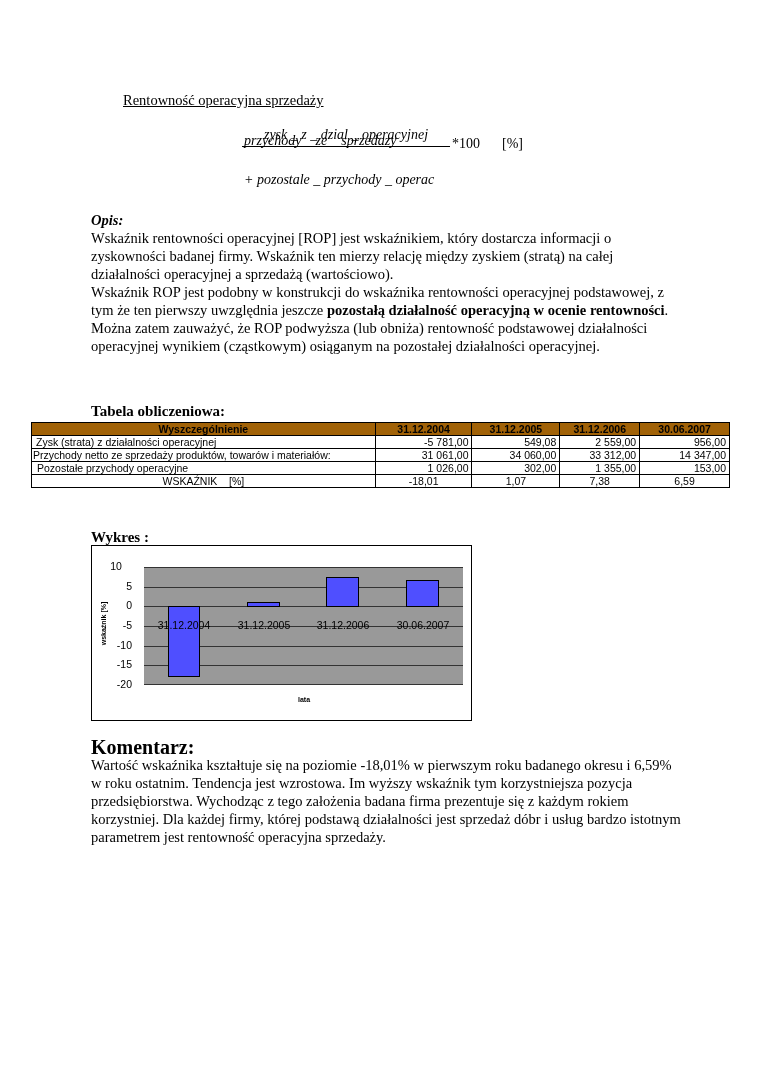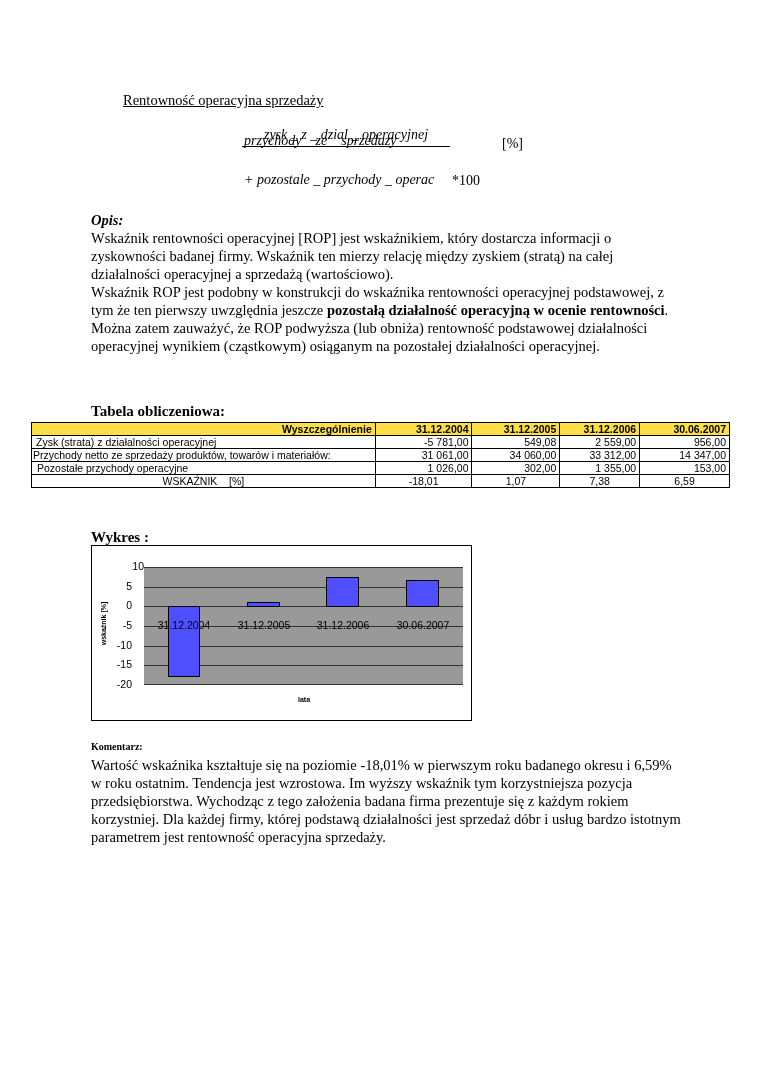--- a/index.html
+++ b/index.html
@@ -5,29 +5,29 @@
   html, body { margin:0; padding:0; background:#ffffff; }
   body { width:760px; height:1075px; position:relative; overflow:hidden;
          font-family:"Liberation Serif", serif; color:#000; }
   .abs { position:absolute; }
   .title-u { left:91px; top:92px; font-size:14.5px; text-decoration:underline;margin-left:32px; }
   .formula { left:242px; top:127px; font-family:"Liberation Serif", serif; font-style:italic; font-size:14px; }
   .formula .num { position:absolute; left:0; top:0; width:208px; text-align:center; white-space:nowrap; }
   .formula .bar { position:absolute; left:0; top:19px; width:208px; height:1px; background:#000; }
   .formula .den1 { position:absolute; left:2px; top:6px; white-space:nowrap; }
   .formula .den2 { position:absolute; left:2px; top:45px; white-space:nowrap; }
-  .formula .mult { position:absolute; left:210px; top:9px; font-style:normal; white-space:nowrap;margin-top:37px; }
+  .formula .mult { position:absolute; left:210px; top:9px; font-style:normal; white-space:nowrap; }
   .formula .unit { position:absolute; left:260px; top:9px; font-style:normal; white-space:nowrap; }
   .para { left:91px; width:590px; font-size:14.5px; line-height:18px; }
   .opis-head { font-weight:bold; font-style:italic; }
   .h-bold { font-weight:bold; font-size:15px; }
   table.calc { position:absolute; left:31px; top:422px; width:699px; border-collapse:collapse;
                font-family:"Liberation Sans", sans-serif; font-size:10.5px; }
   table.calc td, table.calc th { border:1px solid #000; padding:0 3px; height:12px; line-height:12px; white-space:nowrap; }
-  table.calc th { background:#fde047; font-weight:bold; text-align:right; }
+  table.calc th { background:#a16207; font-weight:bold; text-align:center; }
   table.calc td.num { text-align:right; }
   table.calc td.center { text-align:center; }
   .chart-frame { left:91px; top:545px; width:379px; height:174px; border:1px solid #000; background:#fff; }
   .plot { position:absolute; left:52px; top:21px; width:319px; height:118px; background:#999999; }
   .gridline { position:absolute; left:0; width:100%; height:1px; background:#333; }
   .ytick { position:absolute; width:30px; text-align:right; font-family:"Liberation Sans", sans-serif; font-size:10.5px; line-height:11px; }
   .bar-rect { position:absolute; background:#4f4fff; border:1px solid #000; box-sizing:border-box; }
   .xlabel { position:absolute; font-family:"Liberation Sans", sans-serif; font-size:10.5px; width:80px; text-align:center; }
   .ylabel-rot { position:absolute; font-family:"Liberation Sans", sans-serif; font-size:7px; font-weight:bold; transform:rotate(-90deg); transform-origin:center; white-space:nowrap; }
   .axis-title { position:absolute; font-family:"Liberation Sans", sans-serif; font-size:7px; font-weight:bold; }
@@ -98,21 +98,21 @@
     <td class="center">7,38</td>
     <td class="center">6,59</td>
   </tr>
 </tbody>
   </table>
 
 <div class="abs h-bold" style="left:91px; top:529px;">Wykres :</div>
 
 <div class="abs chart-frame">
   <div class="ylabel-rot" style="left:-10px; top:74px;">wskaźnik [%]</div>
-  <div class="ytick" style="left:22px; top:15px;">10</div>
+  <div class="ytick" style="left:9px; top:15px;text-align:center;">10</div>
   <div class="ytick" style="left:10px; top:35px;">5</div>
   <div class="ytick" style="left:10px; top:54px;">0</div>
   <div class="ytick" style="left:10px; top:74px;">-5</div>
   <div class="ytick" style="left:10px; top:94px;">-10</div>
   <div class="ytick" style="left:10px; top:113px;">-15</div>
   <div class="ytick" style="left:10px; top:133px;">-20</div>
 
   <div class="plot">
     <div class="gridline" style="top:0px;"></div>
     <div class="gridline" style="top:19.7px;"></div>
@@ -129,15 +129,15 @@
 
     <div class="xlabel" style="left:0px; top:52px;">31.12.2004</div>
     <div class="xlabel" style="left:80px; top:52px;">31.12.2005</div>
     <div class="xlabel" style="left:159px; top:52px;">31.12.2006</div>
     <div class="xlabel" style="left:239px; top:52px;">30.06.2007</div>
   </div>
   <div class="axis-title" style="left:206px; top:150px;">lata</div>
 </div>
 
 <div class="abs para" style="top:738px;">
-  <div class="h-bold" style="font-size:10px;">Komentarz:</div>
+  <div class="h-bold" style="font-size:20px;">Komentarz:</div>
   <div>Wartość wskaźnika kształtuje się na poziomie -18,01% w pierwszym roku badanego okresu i 6,59% w roku ostatnim. Tendencja jest wzrostowa. Im wyższy wskaźnik tym korzystniejsza pozycja przedsiębiorstwa. Wychodząc z tego założenia badana firma prezentuje się z każdym rokiem korzystniej. Dla każdej firmy, której podstawą działalności jest sprzedaż dóbr i usług bardzo istotnym parametrem jest rentowność operacyjna sprzedaży.</div>
 </div>
 
 </body></html>

